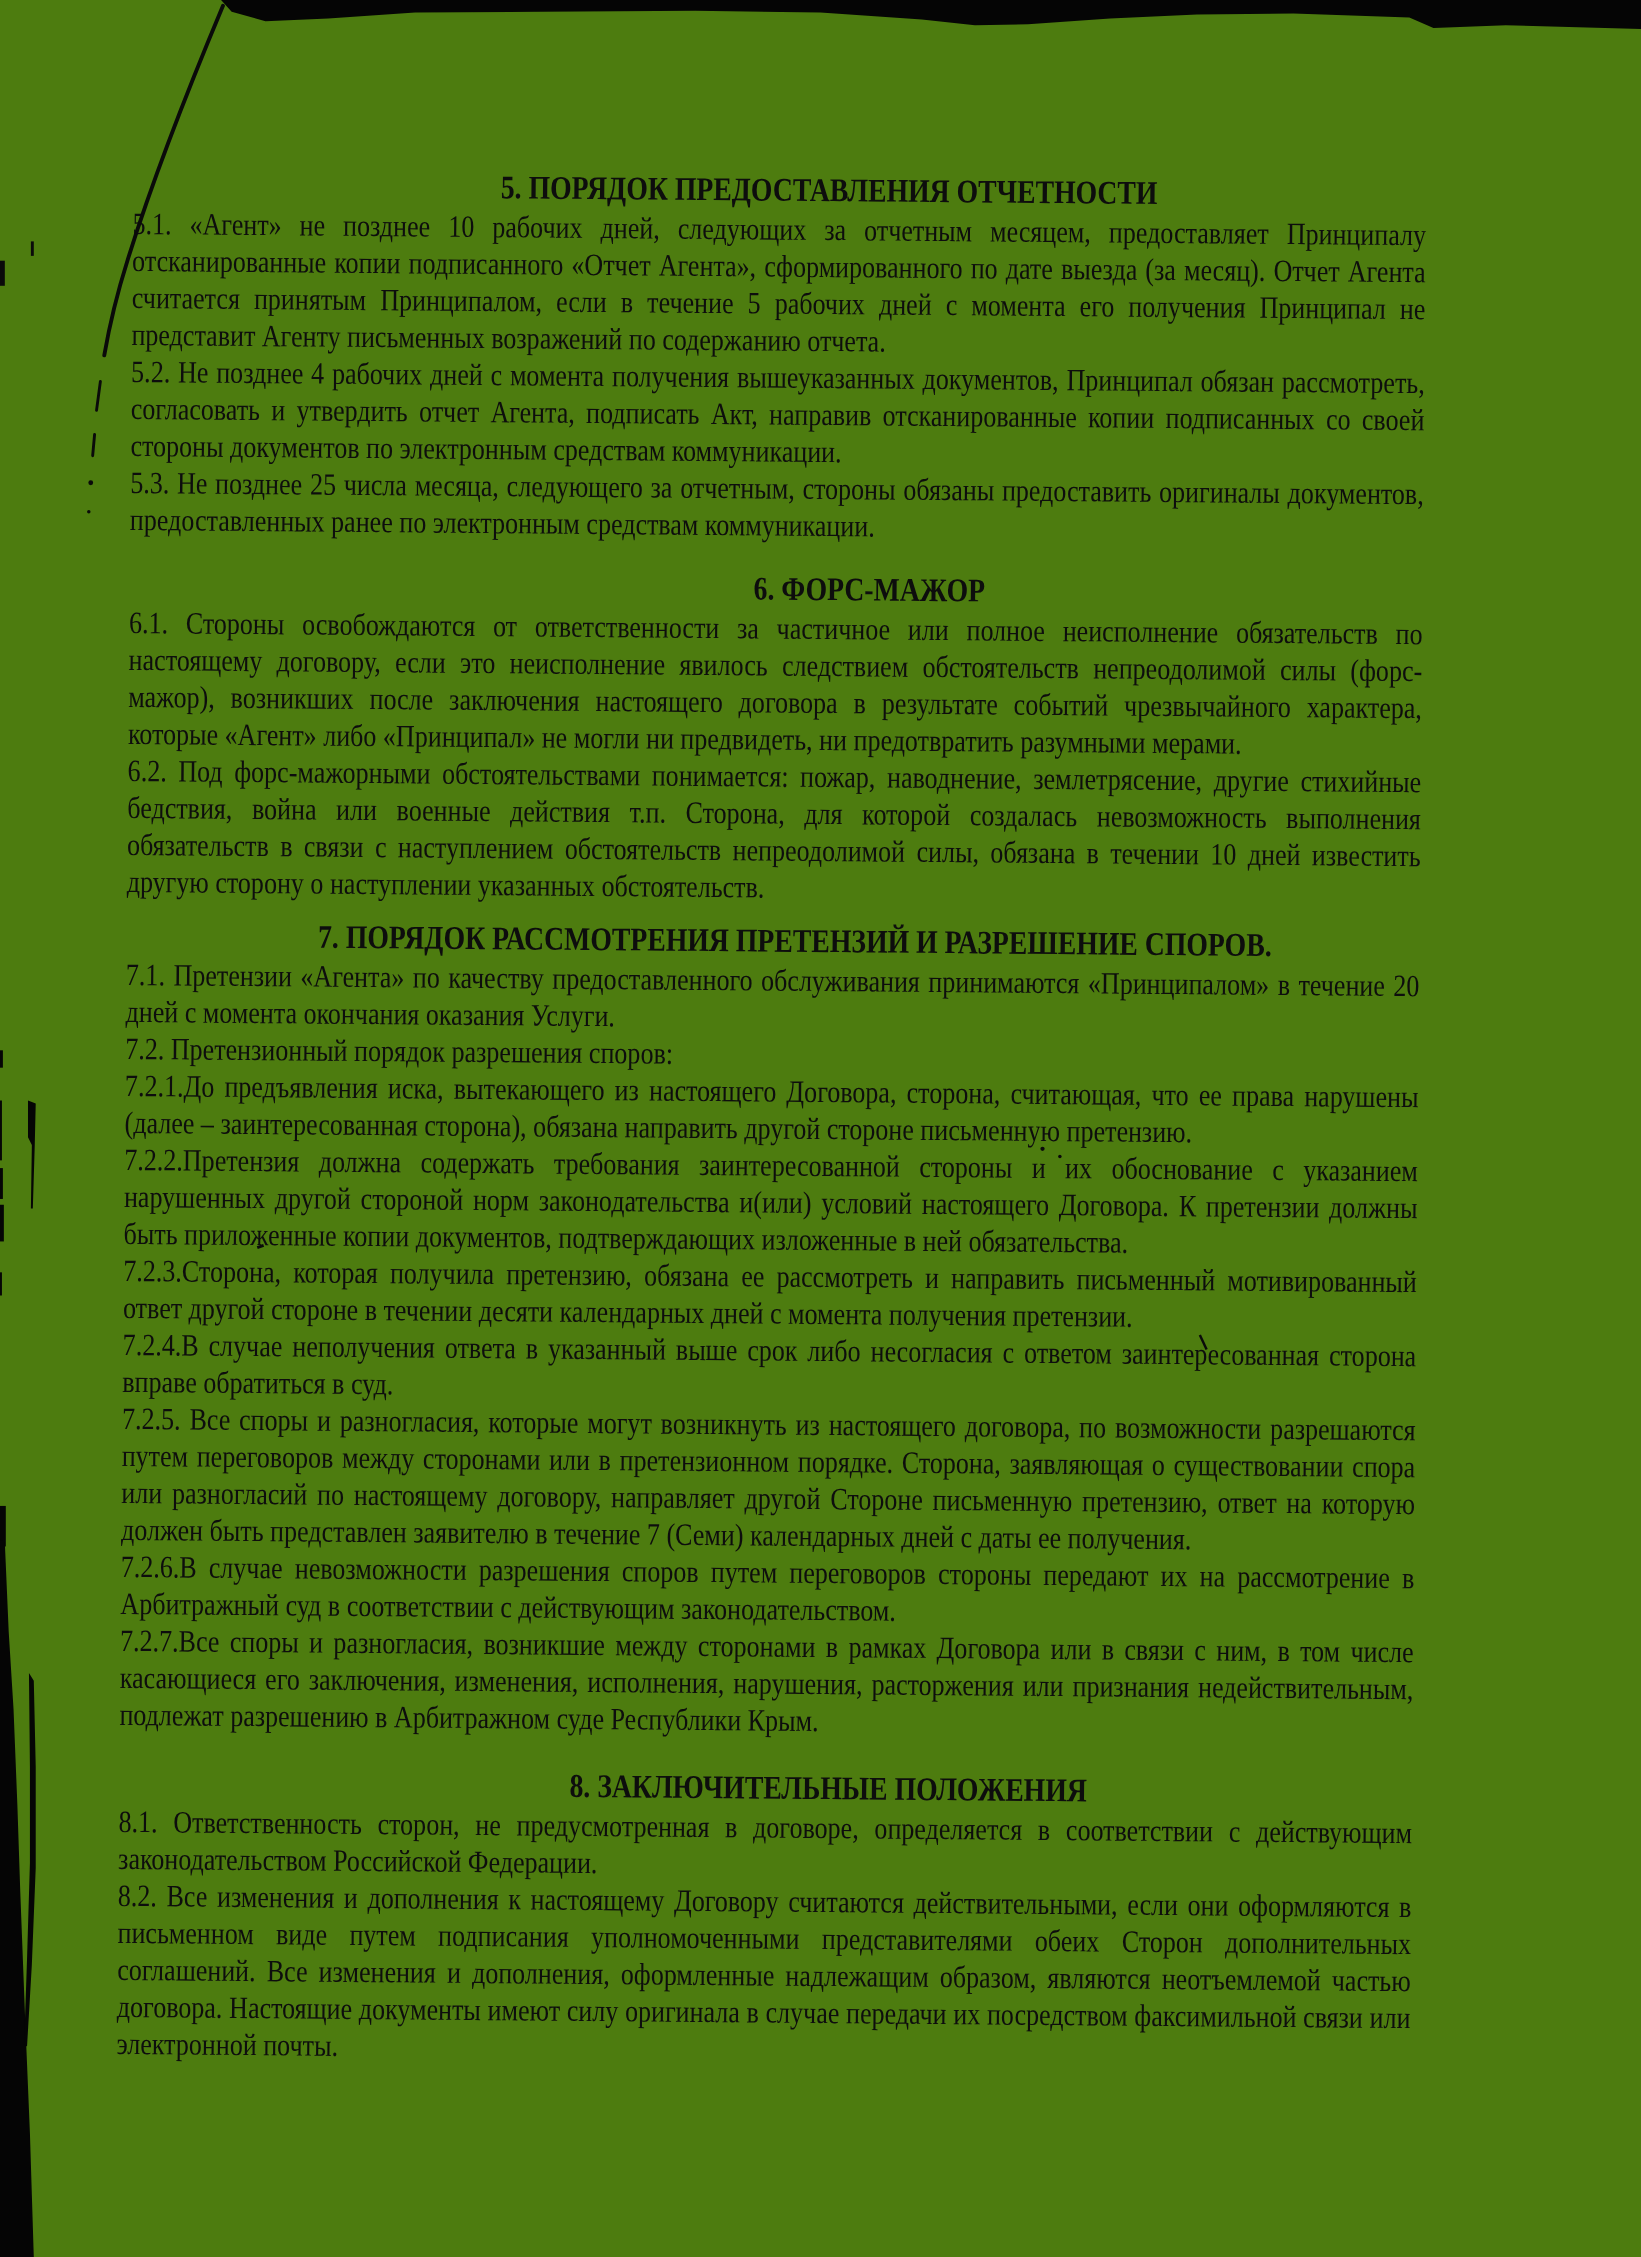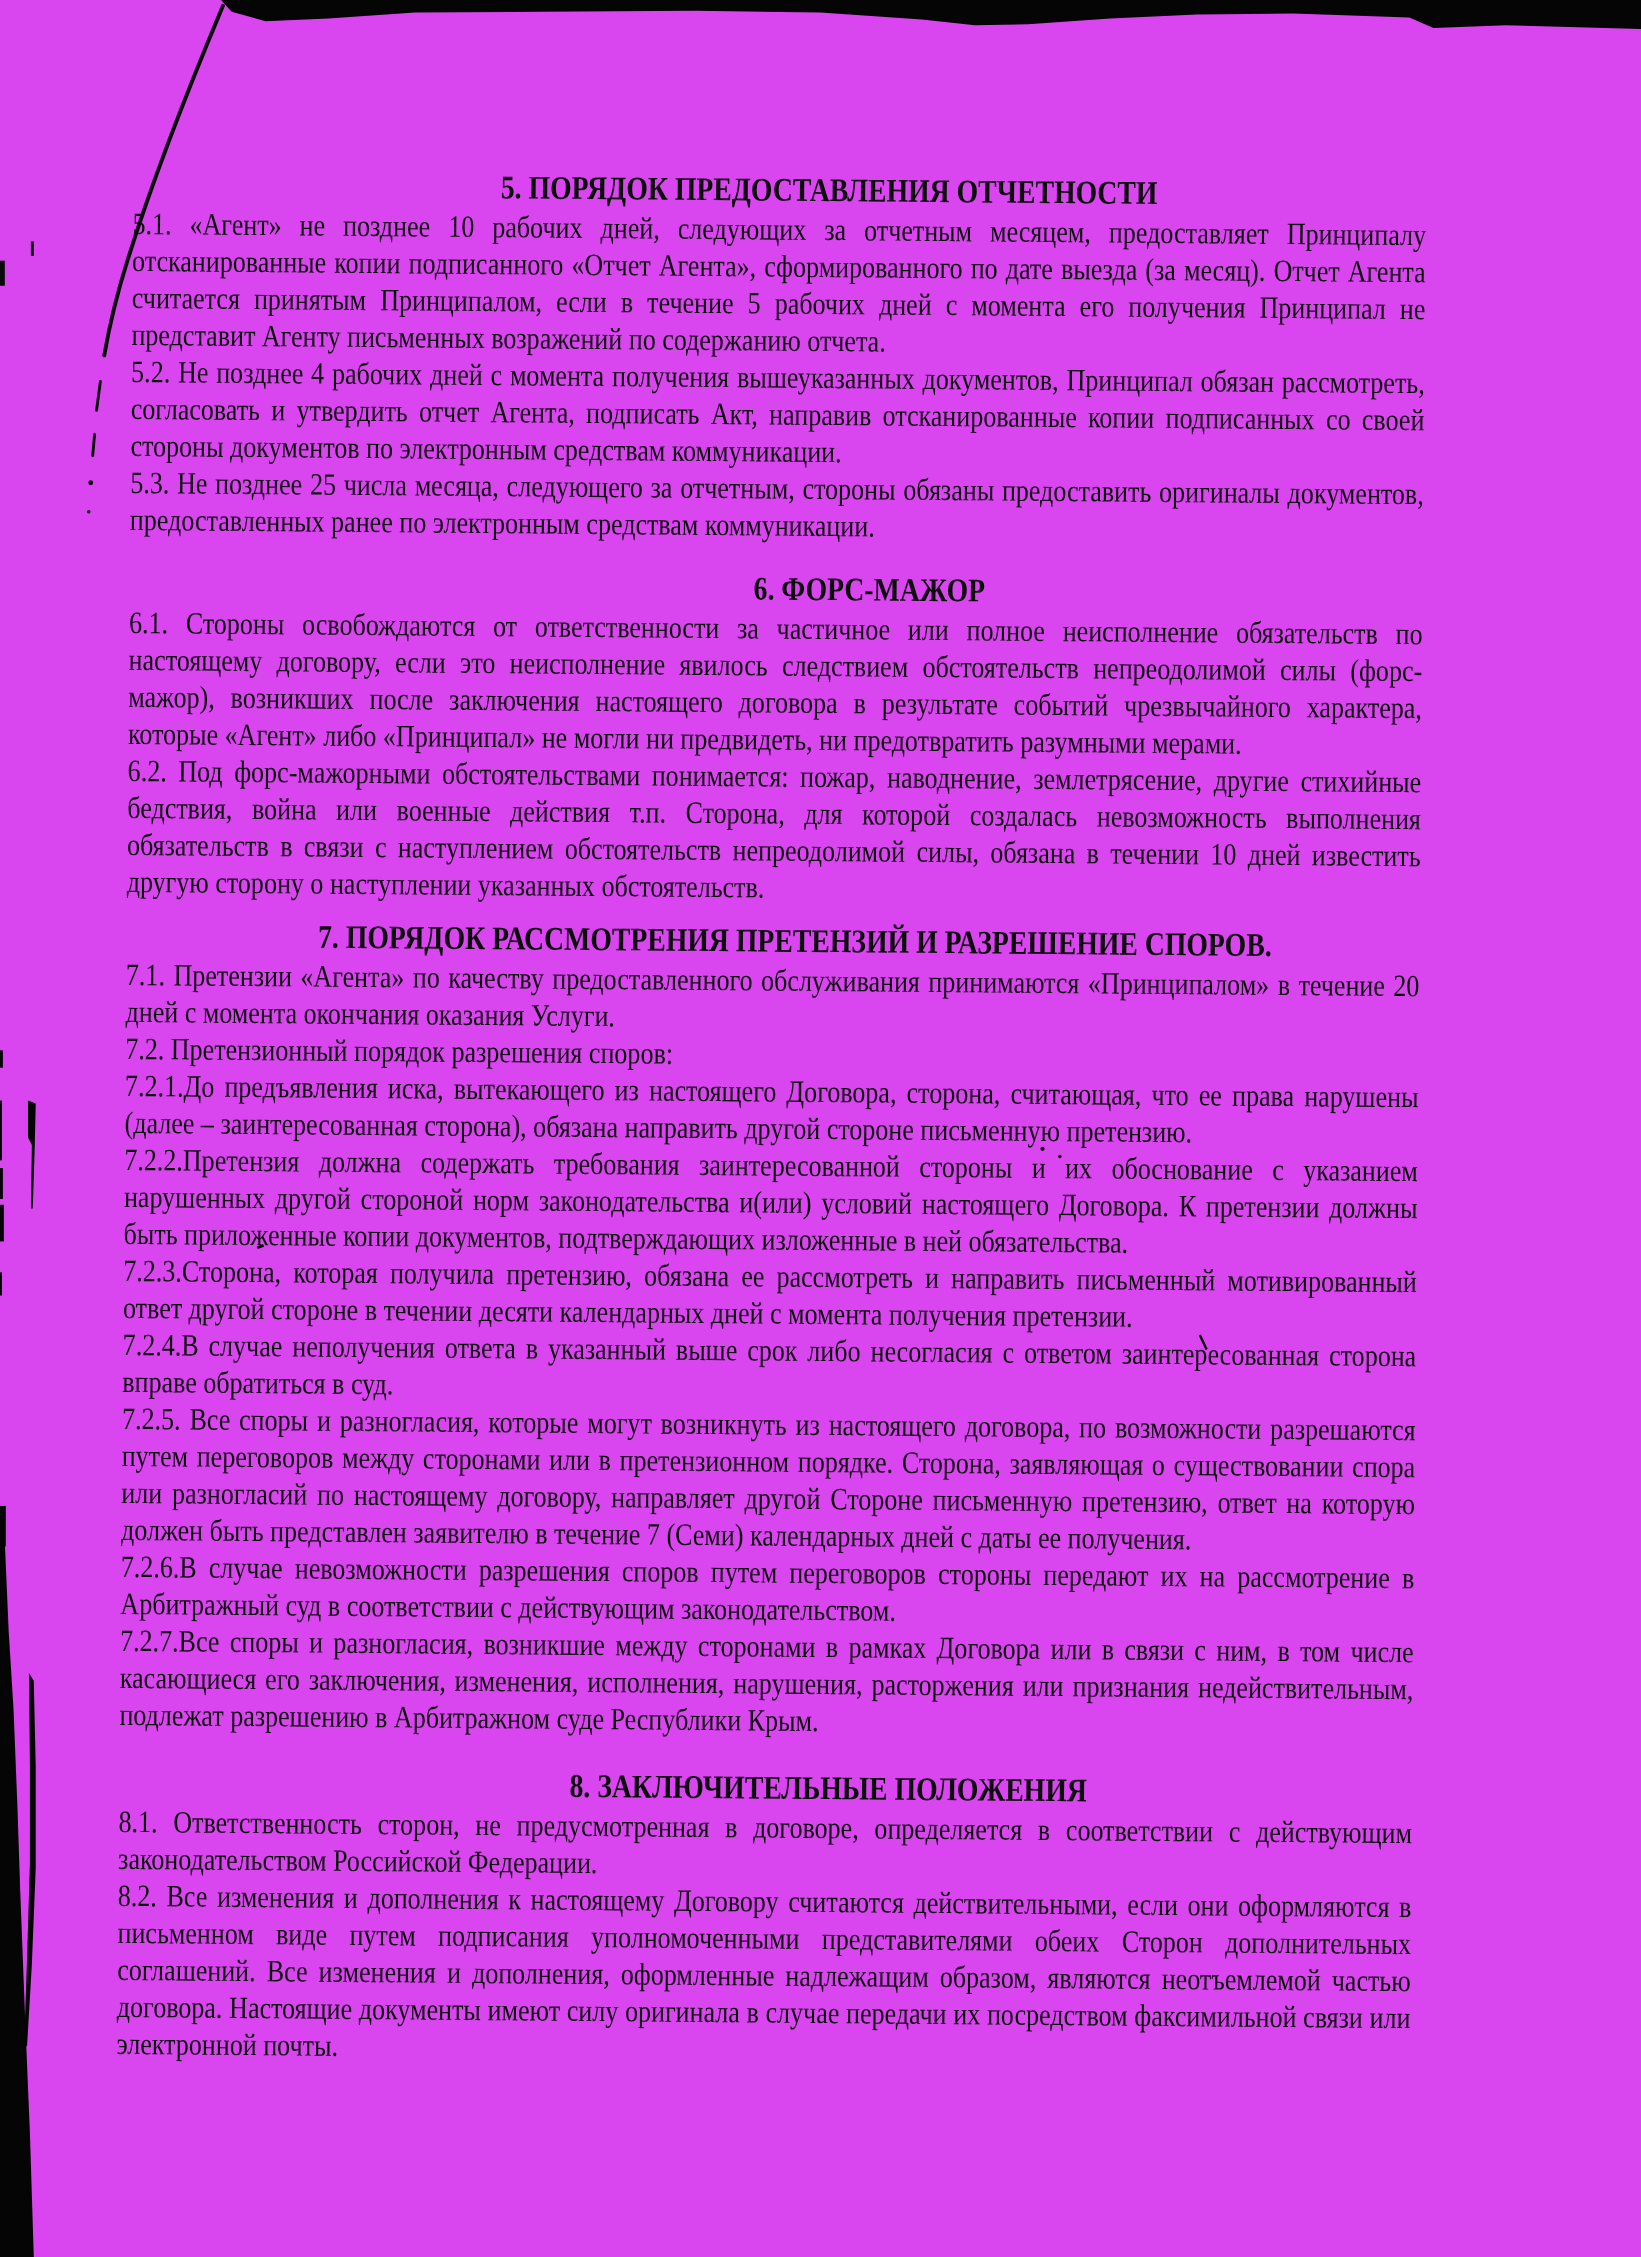--- a/index.html
+++ b/index.html
@@ -1,19 +1,19 @@
 <!DOCTYPE html>
 <html><head>
 <meta charset="utf-8">
 <style>
   html,body{margin:0;padding:0;background:#e8e8e8;}
   .page{
     position:relative;
     width:1641px;height:2257px;
-    background:#d946ef;
+    background:#4d7c0f;
     overflow:hidden;
     font-family:"Liberation Serif","DejaVu Serif",serif;
   }
   .doc{
     position:absolute;
     left:133px;top:164px;
     width:1540px;
     transform:rotate(0.5deg) scaleX(0.84);
     transform-origin:0 0;
     color:#0d0d0d;

